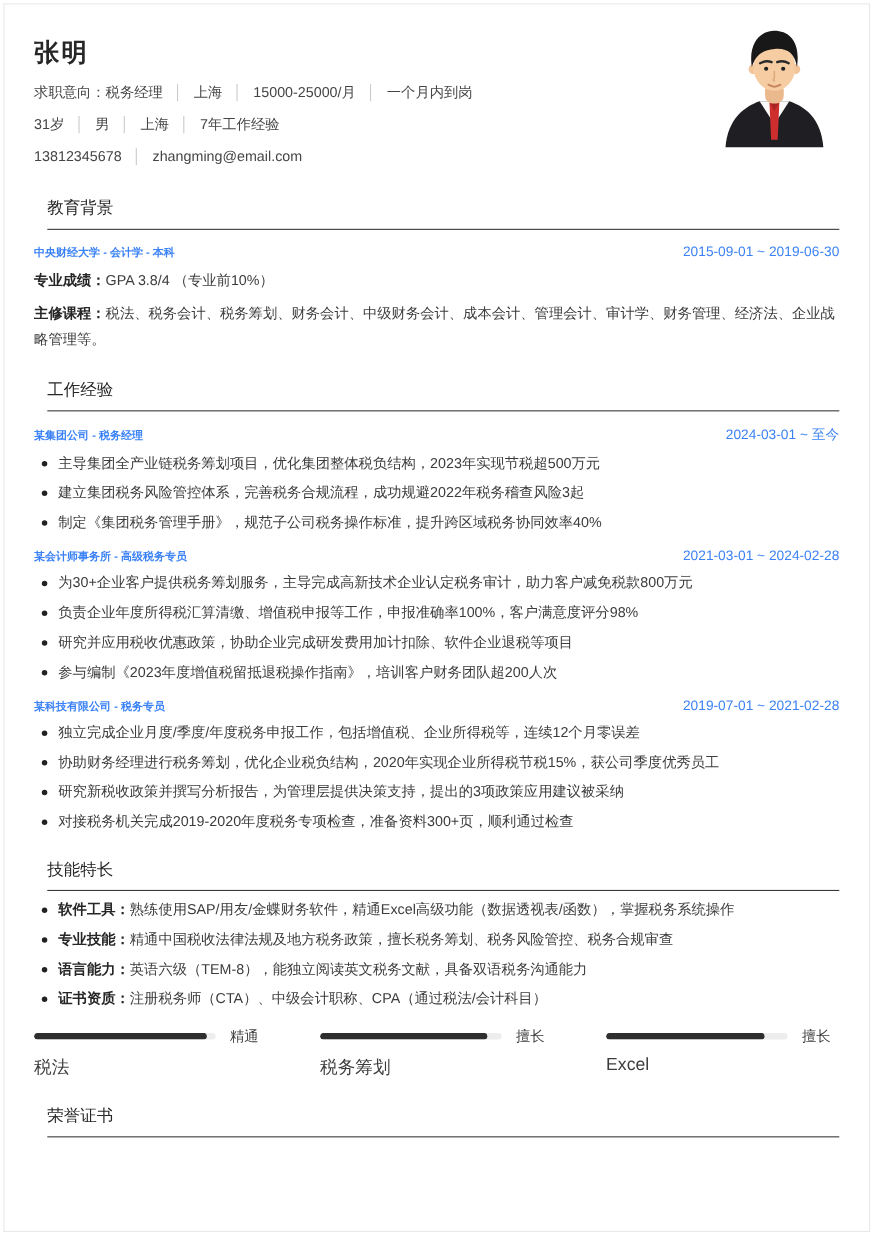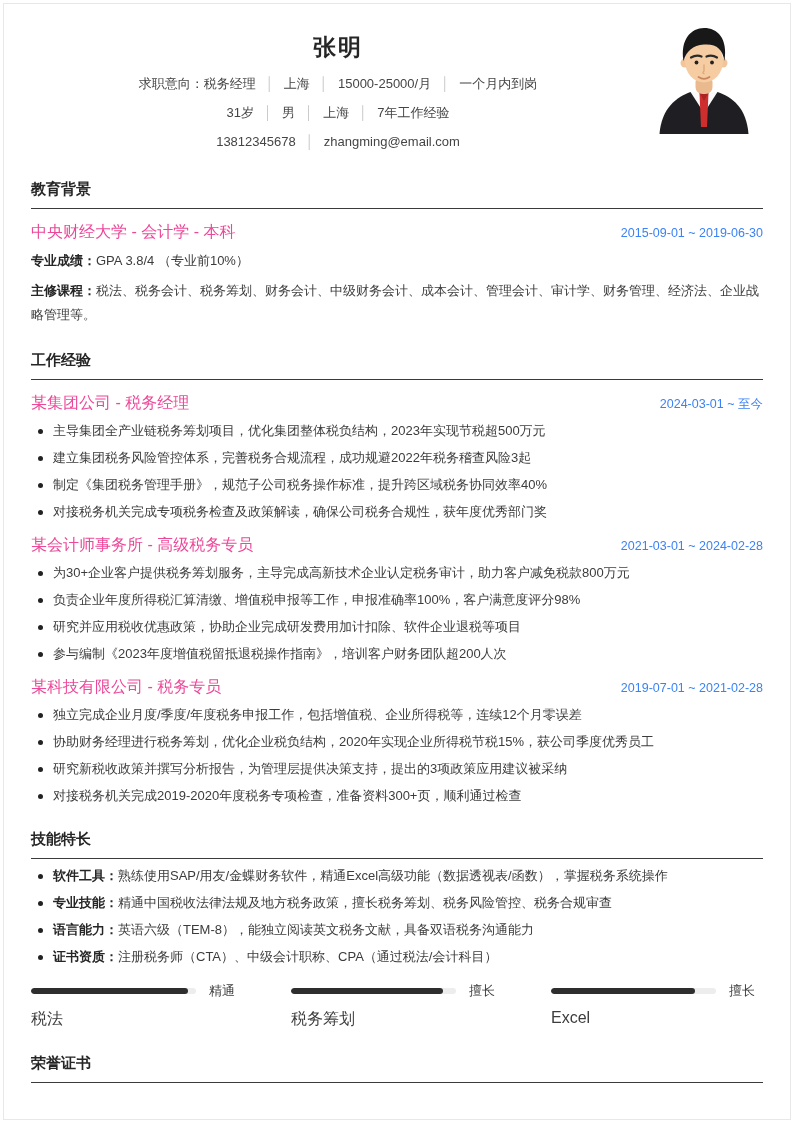--- a/index.html
+++ b/index.html
@@ -5,34 +5,34 @@
   * { margin:0; padding:0; box-sizing:border-box; }
   html,body { width:794px; height:1123px; background:#fff; }
   body { font-family:"Liberation Sans","DejaVu Sans",sans-serif; color:#3c3c3c; }
   .page {
     position:absolute; top:3px; left:3px; right:3px; bottom:3px;
     border:1px solid #e8e8e8; background:#fff;
     padding:20px 27px 0 27px; overflow:hidden;
   }
   
   .header { display:flex; align-items:flex-start; min-height:118px; }
-  .header-main { flex:1; text-align:center; padding-top:8px; }
+  .header-main { flex:1; padding-top:8px; }
   .name { font-size:23px; font-weight:bold; color:#262626; letter-spacing:2px; }
   .hline { margin-top:12px; font-size:13px; color:#454545; line-height:17px; }
   .hline .sep { color:#c8c8c8; margin:0 10px; font-weight:normal; }
   .photo { width:118px; height:110px; flex:0 0 118px; }
   .photo svg { width:100%; height:100%; display:block; }
   
   .section-title {
-    margin-top:24px; font-size:15px; font-weight:bold; color:#262626;
-    padding-bottom:9px; border-bottom:1px solid #3a3a3a;
+    margin-top:24px; font-size:15px; font-weight:normal; color:#262626;
+    padding-bottom:9px; border-bottom:1px solid #3a3a3a;margin-left:12px;
   }
   .section-title.first { margin-top:30px; }
   .entry-header { display:flex; justify-content:space-between; align-items:baseline; margin-top:13px; }
-  .entry-title { font-size:16px; font-weight:normal; color:#ec4899; }
+  .entry-title { font-size:10px; font-weight:bold; color:#3b82f6; }
   .entry-date { font-size:12.5px; color:#3b82f6; white-space:nowrap; }
   .para { margin-top:6px; font-size:13px; line-height:24px; color:#3c3c3c; }
   .para b { color:#262626; }
   ul.bullets { list-style:none; margin-top:2px; }
   ul.bullets li {
     position:relative; padding-left:22px; margin-top:7px;
     font-size:13px; line-height:20px; color:#3c3c3c;
   }
   ul.bullets li .dot {
     position:absolute; left:7px; top:8px; width:5px; height:5px;
@@ -108,21 +108,20 @@
 
     <div class="job">
       <div class="entry-header">
         <span class="entry-title">某集团公司 - 税务经理</span>
         <span class="entry-date">2024-03-01 ~ 至今</span>
       </div>
       <ul class="bullets">
         <li><span class="dot"></span><span>主导集团全产业链税务筹划项目，优化集团整体税负结构，2023年实现节税超500万元</span></li>
         <li><span class="dot"></span><span>建立集团税务风险管控体系，完善税务合规流程，成功规避2022年税务稽查风险3起</span></li>
         <li><span class="dot"></span><span>制定《集团税务管理手册》，规范子公司税务操作标准，提升跨区域税务协同效率40%</span></li>
-        <li><span class="dot"></span><span>对接税务机关完成专项税务检查及政策解读，确保公司税务合规性，获年度优秀部门奖</span></li>
       </ul>
     </div>
 
     <div class="job">
       <div class="entry-header">
         <span class="entry-title">某会计师事务所 - 高级税务专员</span>
         <span class="entry-date">2021-03-01 ~ 2024-02-28</span>
       </div>
       <ul class="bullets">
         <li><span class="dot"></span><span>为30+企业客户提供税务筹划服务，主导完成高新技术企业认定税务审计，助力客户减免税款800万元</span></li>

